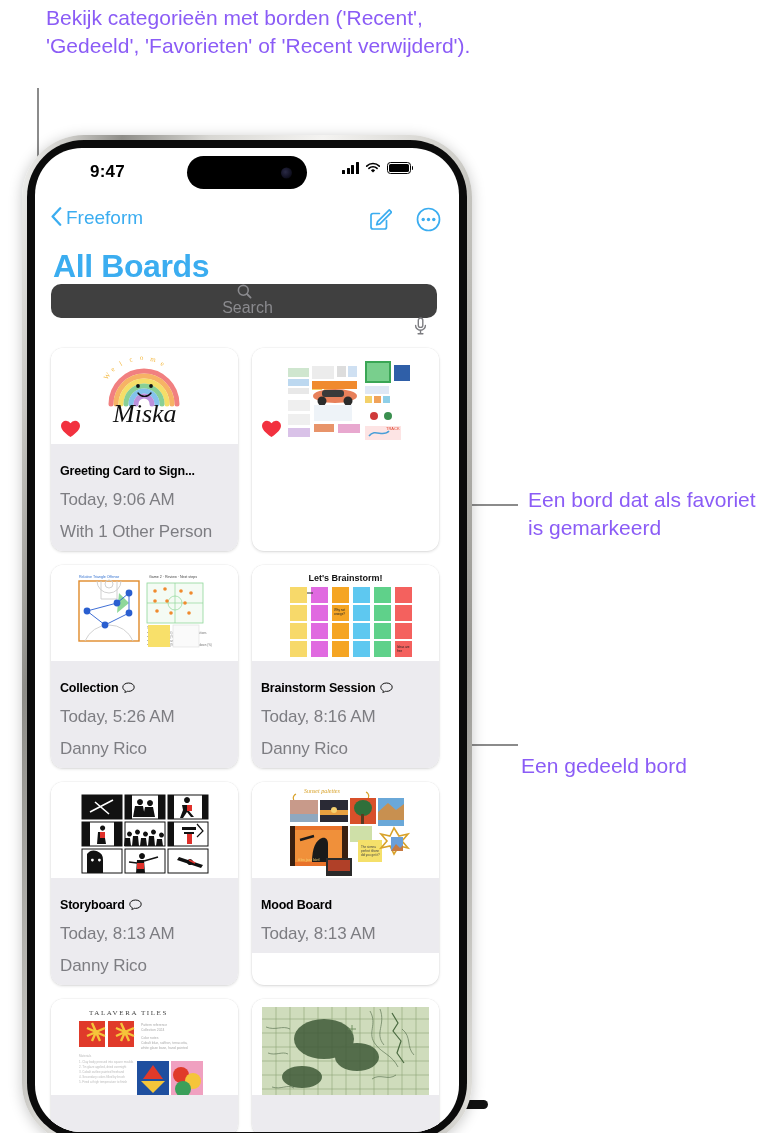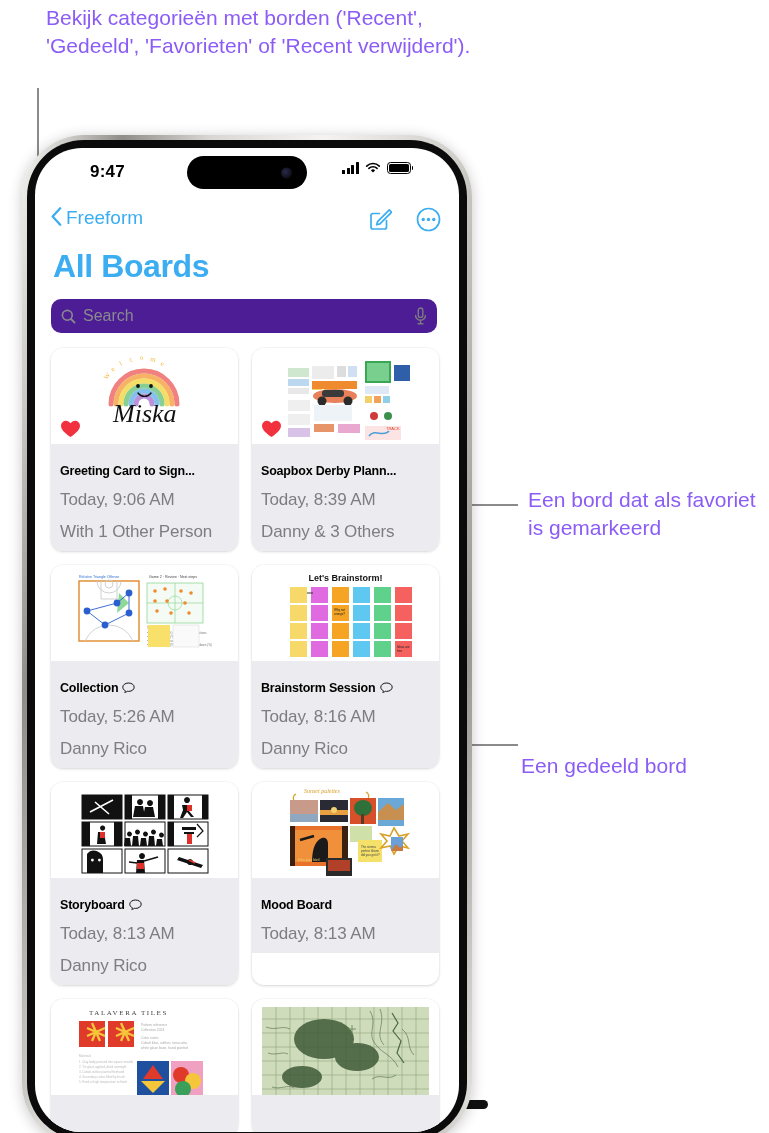--- a/index.html
+++ b/index.html
@@ -49,23 +49,23 @@
   
   .navbar{position:absolute;left:0;top:52px;width:100%;height:48px;}
   .back{position:absolute;left:16px;top:7px;display:flex;gap:4px;
       color:#3badf0;font-size:19px;}
   .chev{width:11px;height:19px;}
   .navright{position:absolute;right:18px;top:7px;display:flex;align-items:center;gap:24px;}
 
   
   .bigtitle{position:absolute;left:18px;top:100px;font-size:32px;font-weight:bold;
       color:#3badf0;letter-spacing:-.4px;}
-  .searchbar{position:absolute;left:16px;top:151px;width:386px;height:34px;
-      background:#4c1d95;border-radius:10px;display:flex;align-items:center;
-      padding:0 10px;box-sizing:border-box;}
+  .searchbar{position:absolute;left:16px;top:136px;width:386px;height:34px;
+      background:#404040;border-radius:10px;display:flex;align-items:center;
+      padding:0 10px;box-sizing:border-box;flex-direction:column;}
   .search-ph{font-size:16px;color:#8a8a8e;margin-left:7px;}
   .mic{margin-left:auto;}
 
   
   .grid{position:absolute;left:16px;top:200px;width:388px;
       display:flex;flex-wrap:wrap;gap:14px;}
   .card{width:187px;background:#fff;border-radius:12px;overflow:hidden;
       box-shadow:0 1px 3px rgba(0,0,0,.14),0 0 0 .5px rgba(0,0,0,.05);}
   .thumb-wrap{height:96px;position:relative;background:#fff;overflow:hidden;}
   .heart{position:absolute;left:10px;bottom:5px;width:19px;height:19px;z-index:4;}
@@ -253,27 +253,20 @@
               <path d="M117 88c6-8 14 2 20-5" stroke="#4a9fd8" stroke-width="1.6" fill="none"></path>
               <text x="134" y="82" font-size="4" fill="#e0402a" font-family="Liberation Sans, sans-serif">TRACK</text>
             </g>
           </svg>
           <span class="heart">
             <svg viewBox="0 0 20 19">
                 <path d="M10 18C3 13 0 9.4 0 6A5.2 5.2 0 0 1 5.3.8 5.6 5.6 0 0 1 10 3.4 5.6 5.6 0 0 1 14.7.8 5.2 5.2 0 0 1 20 6c0 3.4-3 7-10 12z" fill="#f2313f"></path>
               </svg>
           </span>
         </div>
-        <div class="cardfoot">
-          <div class="cf-title">
-              <span>Soapbox Derby Plann...</span>
-            </div>
-          <div class="cf-sub">Today, 8:39 AM</div>
-          <div class="cf-sub">Danny &amp; 3 Others</div>
-        </div>
       </div>
 
       <div class="card">
         <div class="thumb-wrap">
           <svg class="tn" viewBox="0 0 187 96">
             <text x="28" y="13" font-size="3.6" fill="#2f6fd0" font-family="Liberation Sans, sans-serif">Relative Triangle Offense</text>
             <rect x="28" y="16" width="60" height="60" fill="#fff" stroke="#e08a2a" stroke-width="1.4"></rect>
             <path d="M46 16a12 12 0 0 0 24 0" stroke="#ccc" stroke-width=".9" fill="none"></path>
             <circle cx="58" cy="19" r="4" stroke="#ccc" stroke-width=".9" fill="none"></circle>
             <path d="M50 16v18h16V16" stroke="#ccc" stroke-width=".9" fill="none"></path>

